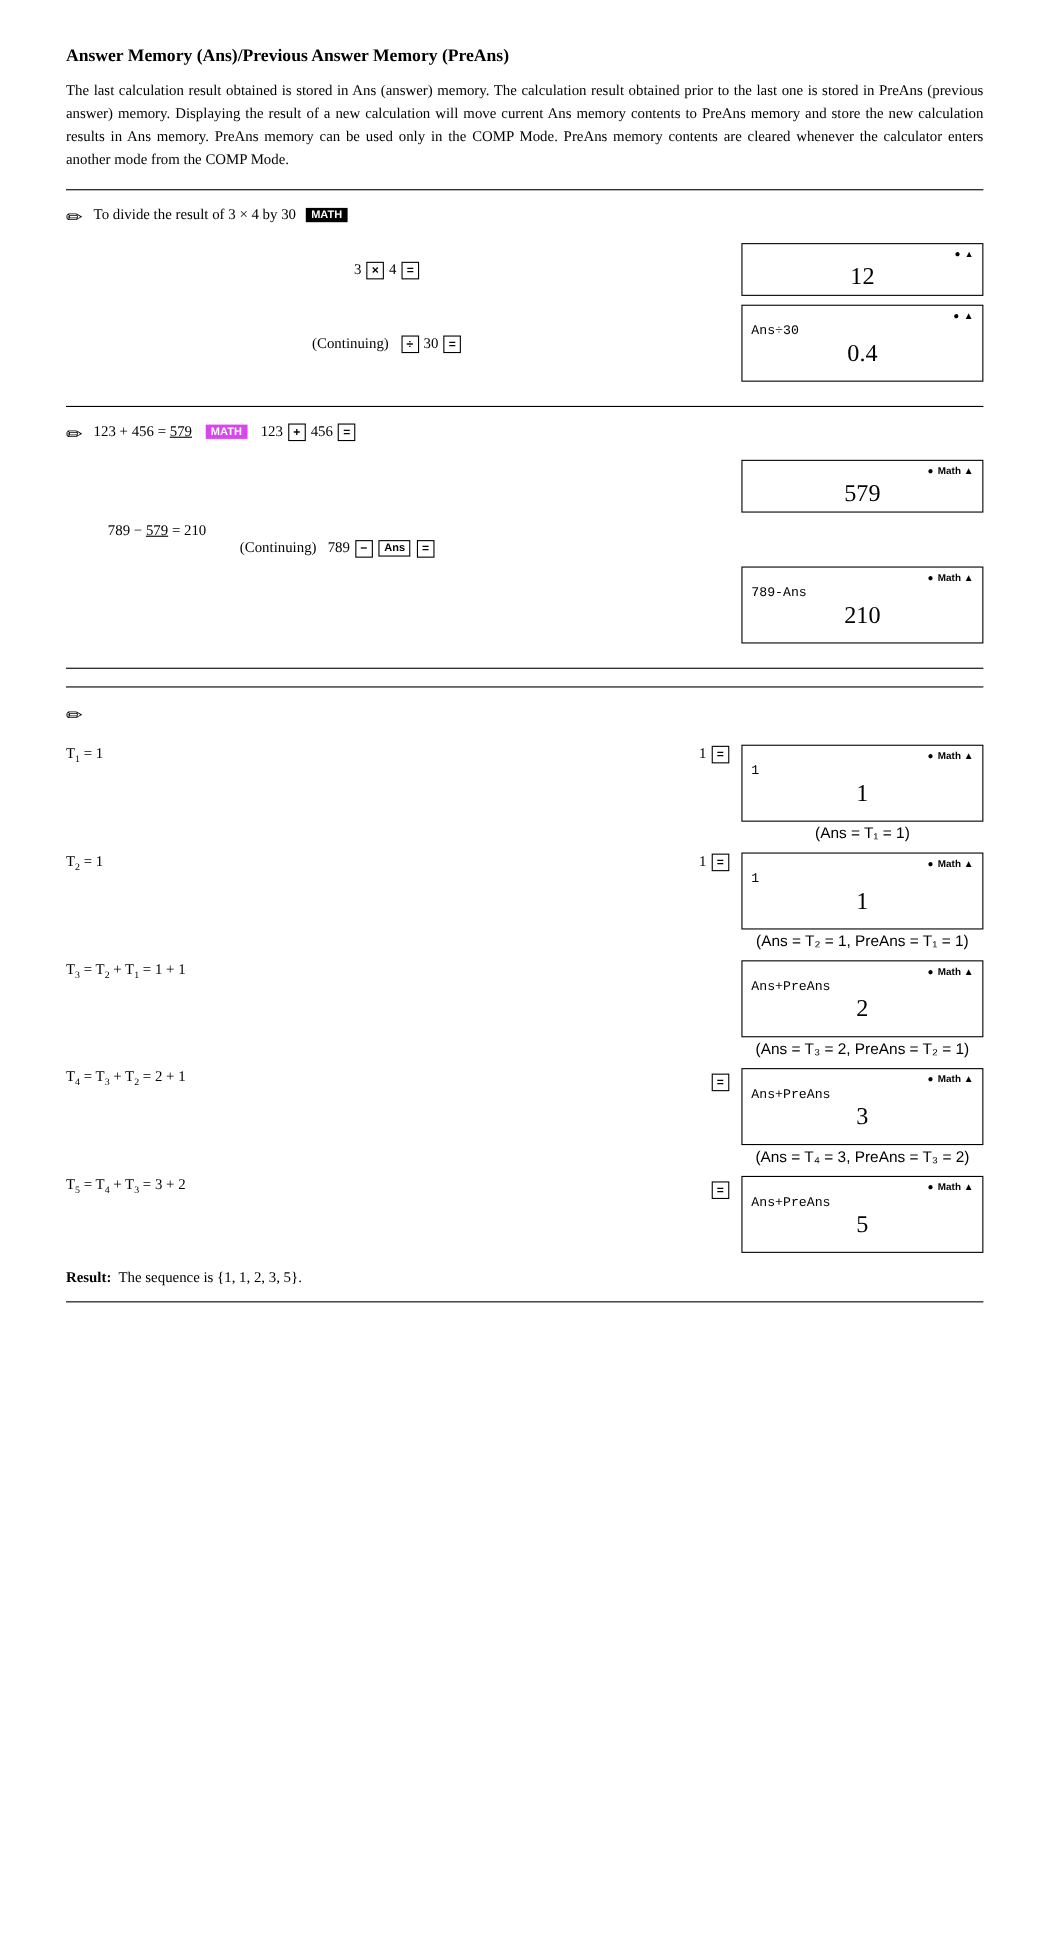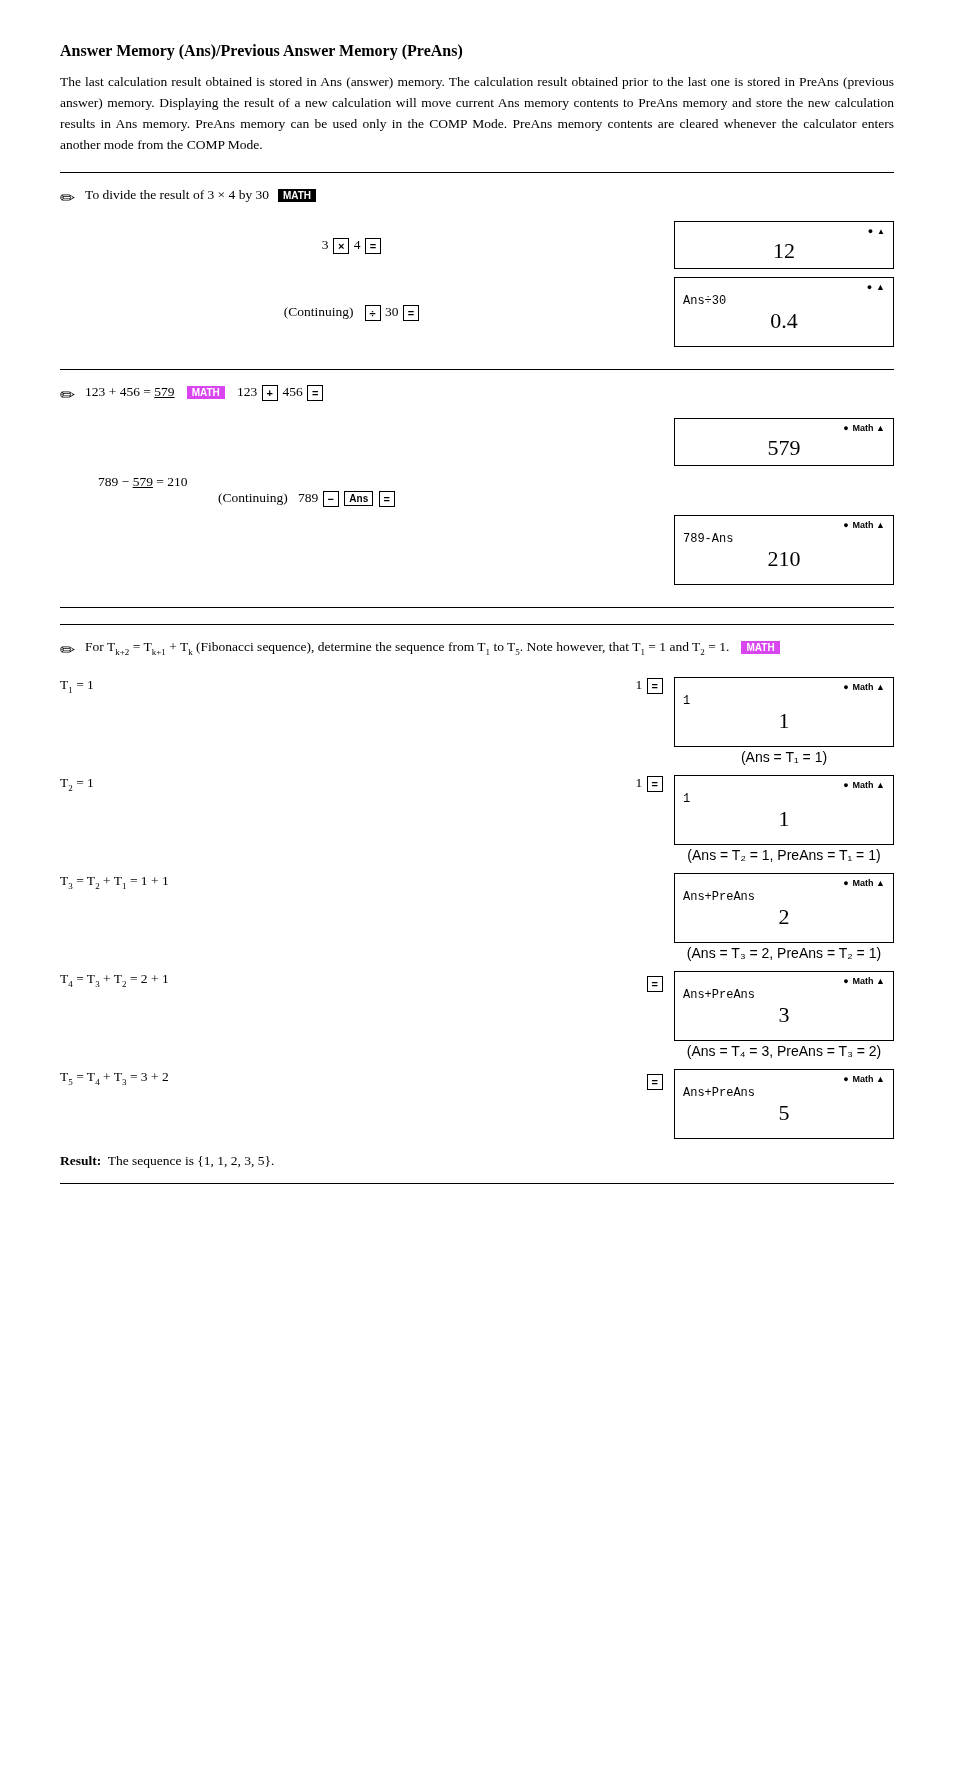--- a/index.html
+++ b/index.html
@@ -274,24 +274,20 @@
         </div>
         <span class="screen-input screen-font">789-Ans</span>
         <span class="screen-result large">210</span>
       </div>
     </div>
   </div>
 
   <div class="fibonacci-section" style="margin-top:16px;">
     <div class="fib-intro">
       <span class="pencil-icon">✏</span>
-      <span>
-        For T<sub>k+2</sub> = T<sub>k+1</sub> + T<sub>k</sub> (Fibonacci sequence), determine the sequence from T<sub>1</sub> to T<sub>5</sub>. Note however, that T<sub>1</sub> = 1 and T<sub>2</sub> = 1. &nbsp;
-        <span class="badge badge-math">MATH</span>
-      </span>
     </div>
 
     <div class="fib-combined">
       <div class="fib-combined-left">
         <span>T<sub>1</sub> = 1</span>
         <span style="float:right; padding-right:10px;">
           1 <span class="key-box">=</span>
         </span>
       </div>
       <div class="fib-combined-right">

